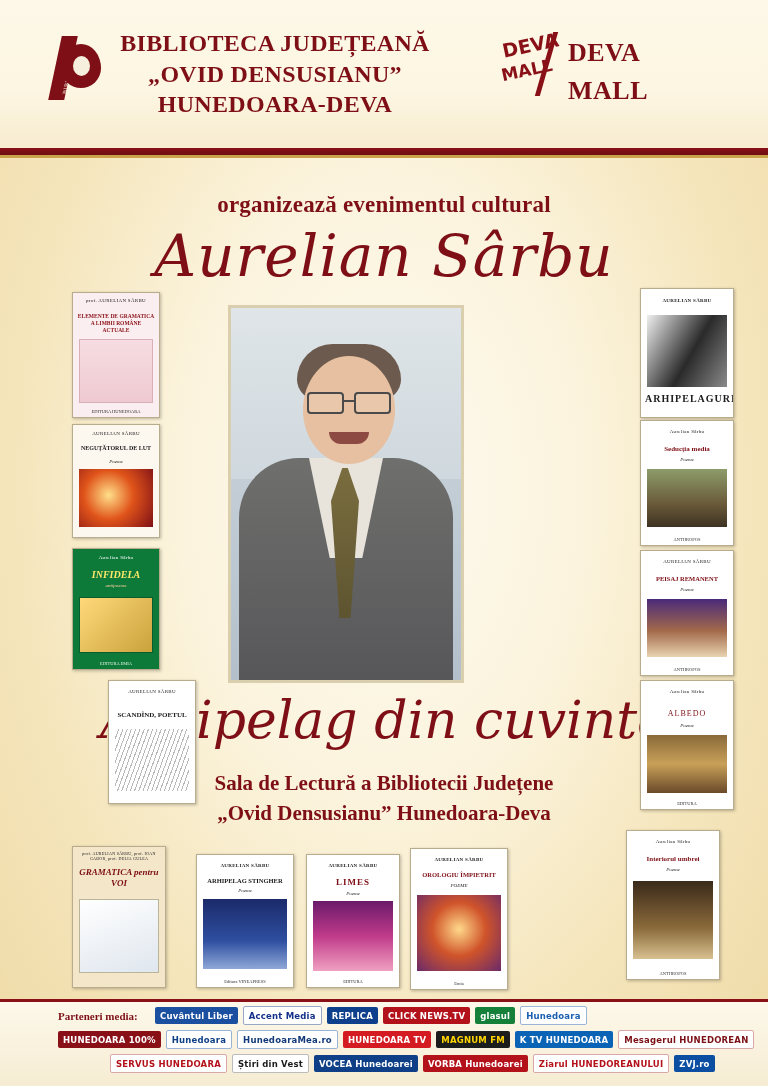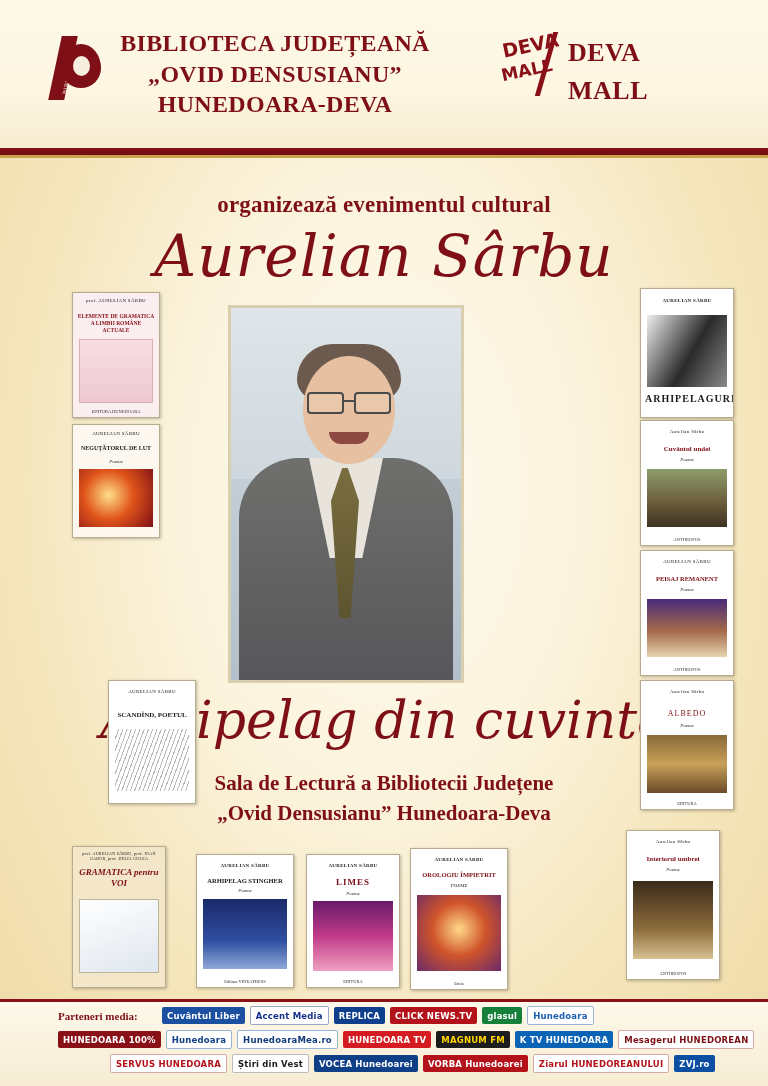--- a/index.html
+++ b/index.html
@@ -156,21 +156,21 @@
   
   .partners{
     position:absolute;left:0;right:0;bottom:0;height:84px;
     background:linear-gradient(180deg,#fdf8ea,#f6ecd3);
     border-top:3px solid #8a1018;
   }
   .partners-label{
     position:absolute;left:58px;top:8px;color:#7e0f16;font-weight:bold;font-size:11px;
   }
   .prow{position:absolute;left:58px;right:18px;display:flex;gap:5px;align-items:center;}
-  .prow.r1{top:4px;left:155px;margin-left:7px;}
+  .prow.r1{top:4px;left:155px;}
   .prow.r2{top:28px;}
   .prow.r3{top:52px;left:110px;}
   .plogo{
     height:17px;display:flex;align-items:center;justify-content:center;
     padding:0 5px;border-radius:2px;font-size:8.5px;font-weight:bold;
     font-family:"DejaVu Sans",sans-serif;white-space:nowrap;color:#fff;
     letter-spacing:.2px;
   }
   .bottom-rule{
     position:absolute;left:0;right:0;bottom:84px;height:3px;background:#c9a24a;
@@ -243,36 +243,43 @@
     <div class="pub">EDITURA HUNEDOARA</div>
   </div>
 
   <div class="cover" style="left:72px;top:424px;width:86px;height:112px;background:#fdf8ef;">
     <div class="ct ca" style="top:6px">AURELIAN SÂRBU</div>
     <div class="ct" style="top:20px;font-weight:bold;font-size:6px">NEGUȚĂTORUL DE LUT</div>
     <div class="ct cs" style="top:34px">Poeme</div>
     <div class="art" style="top:44px;height:58px;background:radial-gradient(circle at 40% 45%,#ffdf8a,#e0541a 45%,#7e0f16 100%);"></div>
   </div>
 
+  <div class="cover" style="left:72px;top:548px;width:86px;height:120px;background:#0e7a3a;">
+    <div class="ct ca" style="top:6px;color:#ffffff">Aurelian Sârbu</div>
+    <div class="ct" style="top:20px;font-weight:bold;font-size:10px;color:#ffe96a;font-style:italic">INFIDELA</div>
+    <div class="ct cs" style="top:34px;color:#ffd0a0">antipoeme</div>
+    <div class="art" style="top:48px;height:54px;background:linear-gradient(135deg,#ffd97a,#caa23c);border:1px solid #0a5c2c;"></div>
+    <div class="pub" style="color:#dff3e4">EDITURA EMIA</div>
+  </div>
 
   <div class="cover" style="left:108px;top:680px;width:86px;height:122px;background:#ffffff;">
     <div class="ct ca" style="top:8px">AURELIAN SÂRBU</div>
     <div class="ct" style="top:30px;font-weight:bold;font-size:7px">SCANDÎND, POETUL</div>
     <div class="art" style="top:48px;height:62px;background:repeating-linear-gradient(110deg,#ffffff 0 3px,#b9b9b9 3px 4px);"></div>
   </div>
 
   <div class="cover" style="left:640px;top:288px;width:92px;height:128px;background:#ffffff;">
     <div class="ct ca" style="top:9px;font-weight:bold">AURELIAN SÂRBU</div>
     <div class="art" style="top:26px;height:72px;background:linear-gradient(120deg,#efefef 0%,#2a2a2a 55%,#8a8a8a 100%);"></div>
     <div class="ct" style="top:104px;font-weight:bold;font-size:10px;letter-spacing:1px">ARHIPELAGURI</div>
   </div>
 
   <div class="cover" style="left:640px;top:420px;width:92px;height:124px;background:#ffffff;">
     <div class="ct ca" style="top:8px">Aurelian Sârbu</div>
-    <div class="ct" style="top:24px;font-weight:bold;font-size:7px;color:#7e0f16">Cuvântul undei</div>
+    <div class="ct" style="top:24px;font-weight:bold;font-size:7px;color:#7e0f16">Seducția media</div>
     <div class="ct cs" style="top:36px">Poeme</div>
     <div class="art" style="top:48px;height:58px;background:linear-gradient(180deg,#8d9c6a,#6a5a3a 60%,#3e3322);"></div>
     <div class="pub">ANTHROPOS</div>
   </div>
 
   <div class="cover" style="left:640px;top:550px;width:92px;height:124px;background:#ffffff;">
     <div class="ct ca" style="top:8px">AURELIAN SÂRBU</div>
     <div class="ct" style="top:24px;font-weight:bold;font-size:6.5px;color:#7e0f16">PEISAJ REMANENT</div>
     <div class="ct cs" style="top:36px">Poeme</div>
     <div class="art" style="top:48px;height:58px;background:linear-gradient(180deg,#4a2a7a,#a36a4a 55%,#e8d3b0);"></div>

